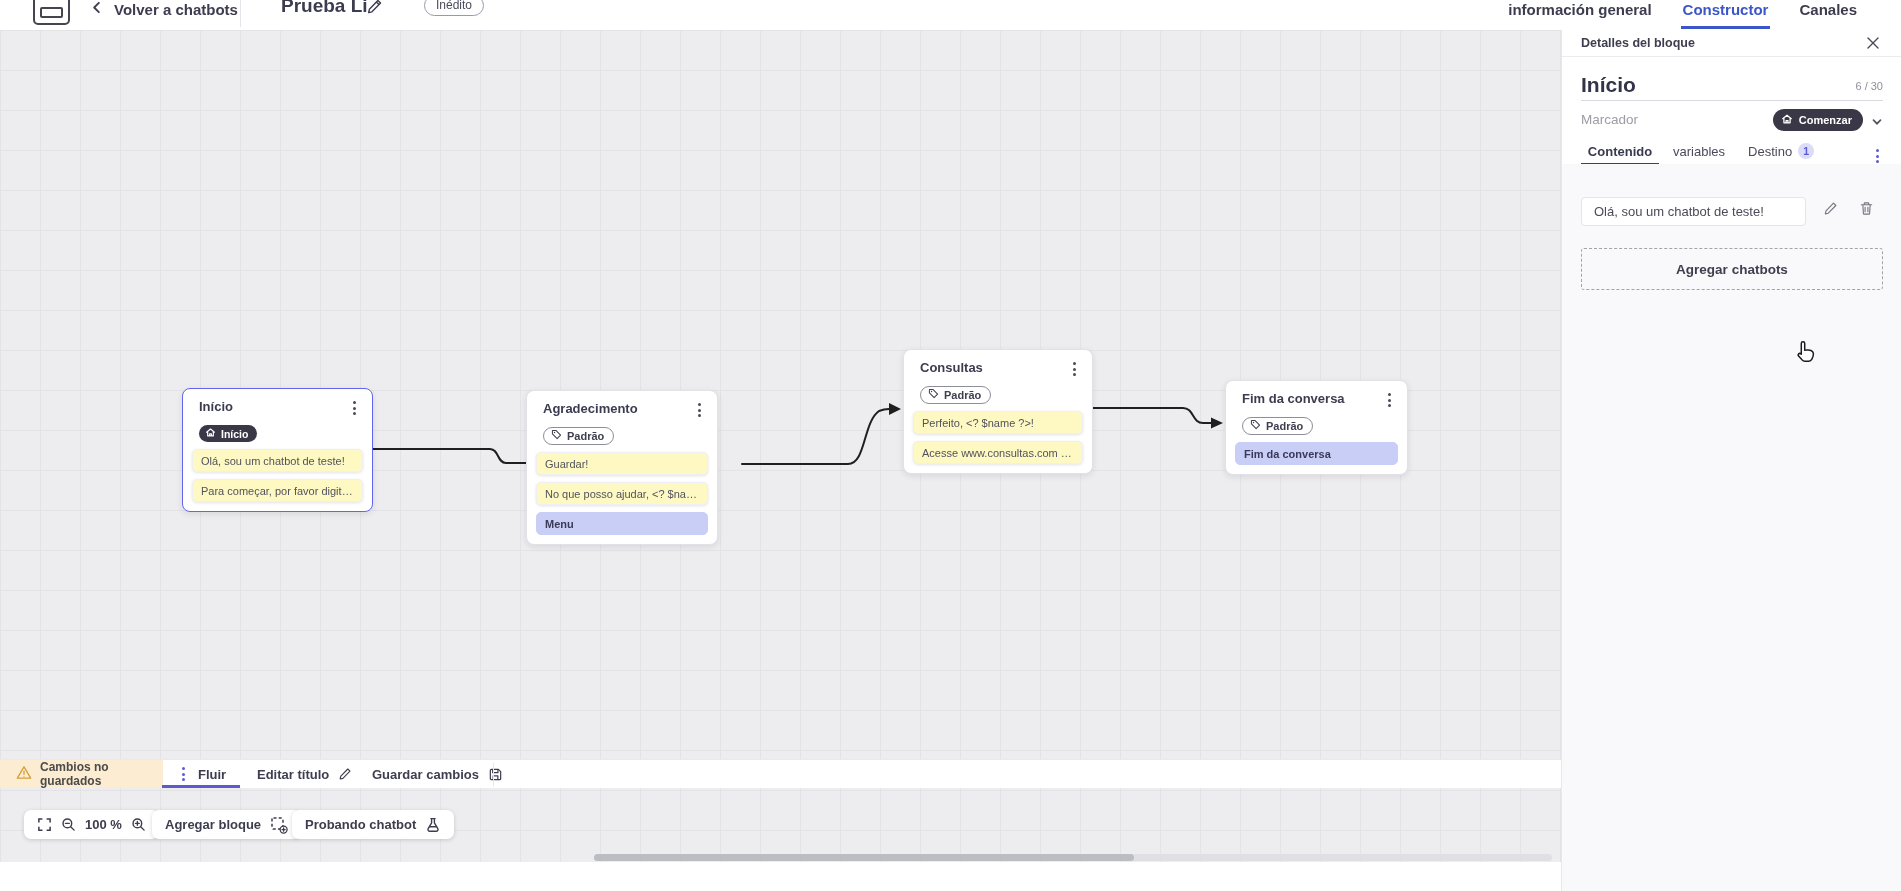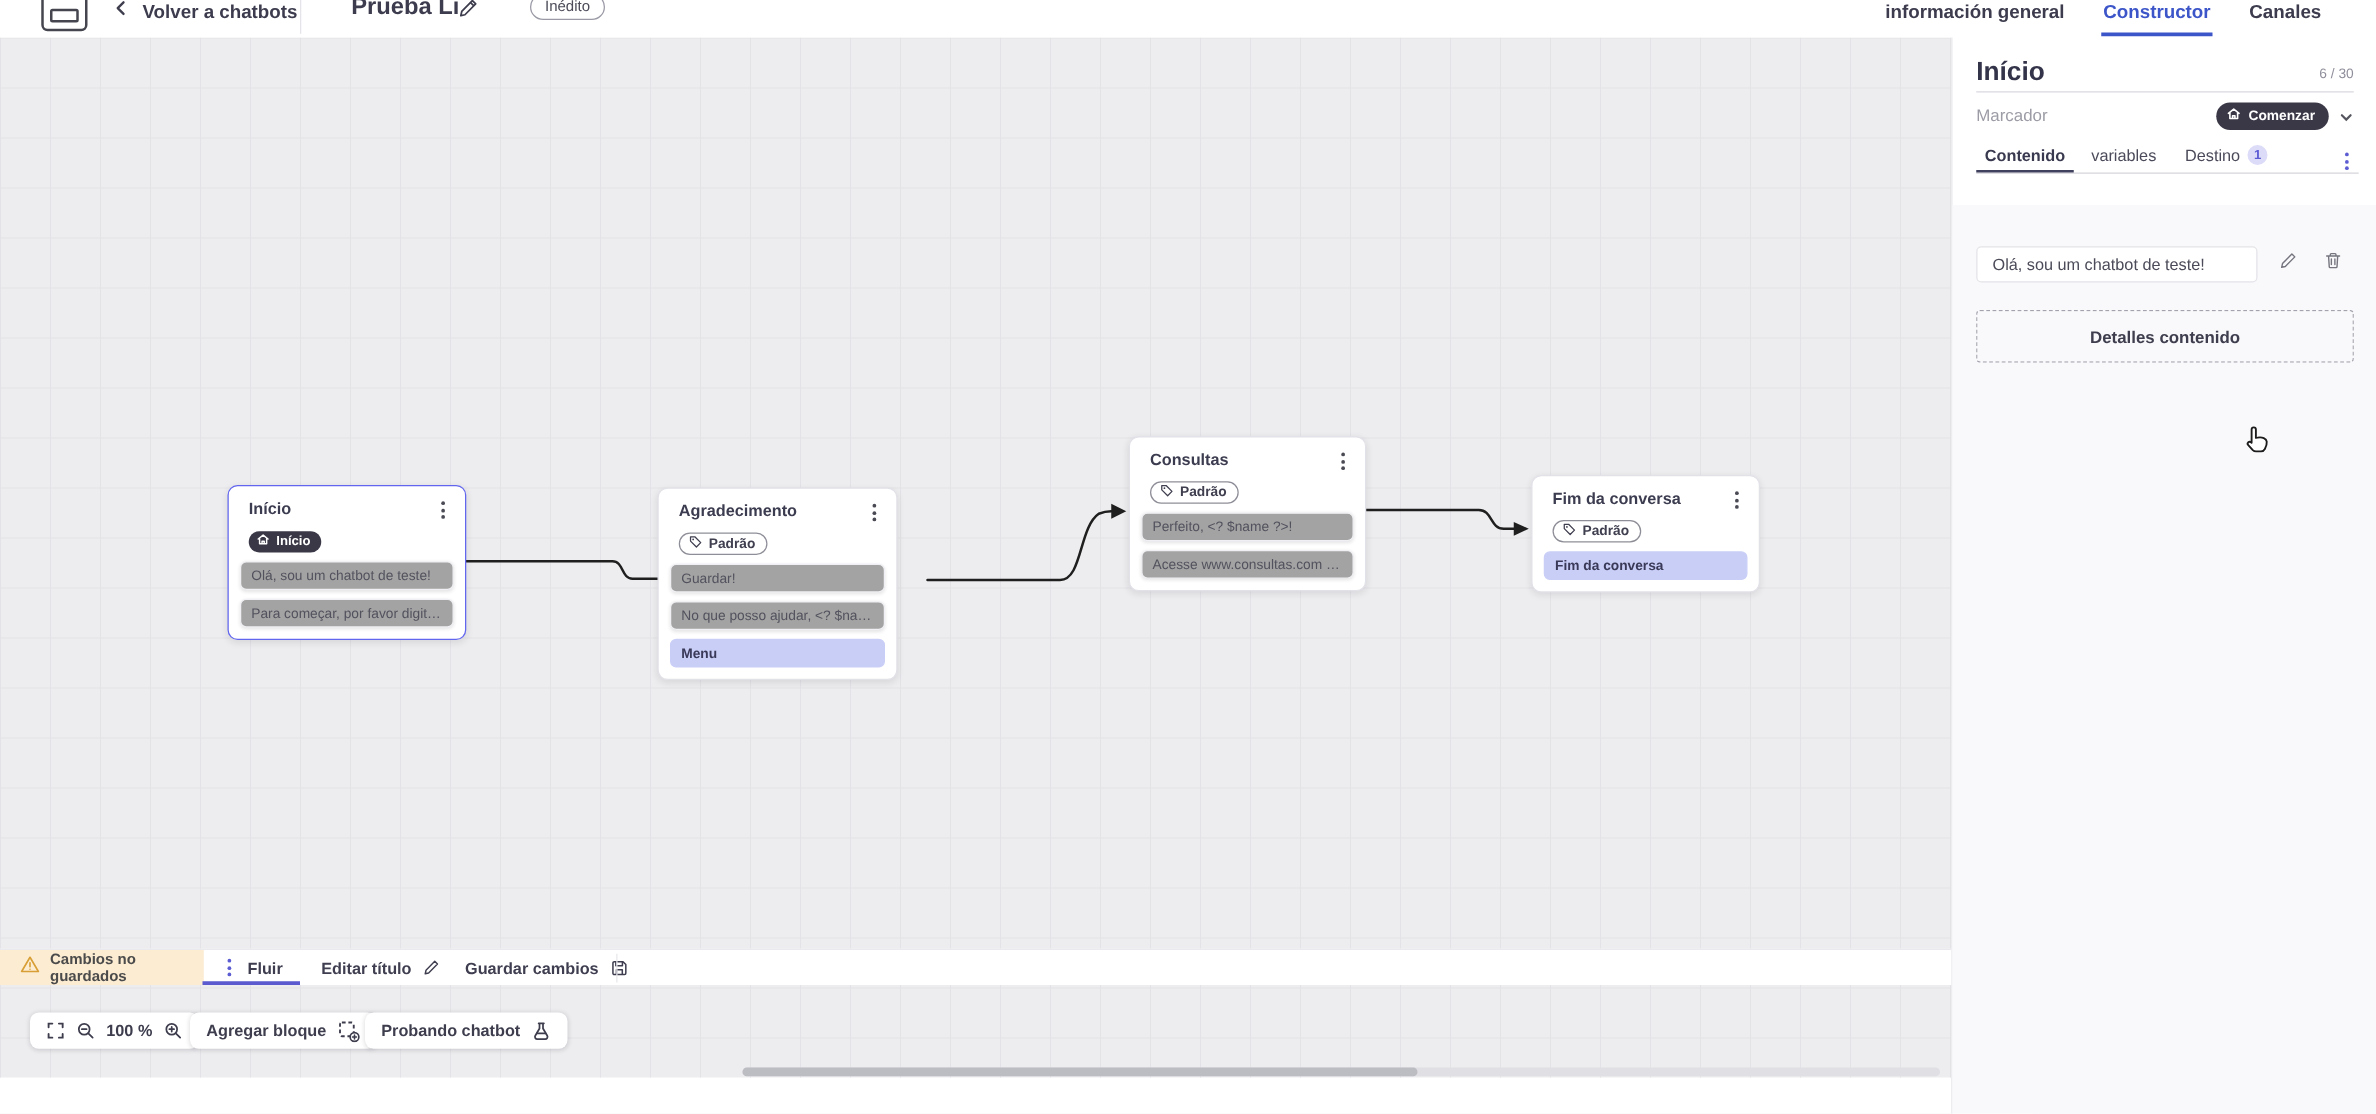--- a/index.html
+++ b/index.html
@@ -36,21 +36,21 @@
   .node-head { display:flex; justify-content:space-between; align-items:flex-start; padding:0 3px 0 7px; }
   .node-title { font-size:13px; font-weight:700; color:#3c3c50; }
   .kebab { display:flex; flex-direction:column; gap:2.5px; padding:2px 4px; cursor:pointer; }
   .kebab i { width:3px; height:3px; border-radius:50%; background:#4a4a55; }
   .kebab.purple i { background:#5c5cd3; }
   .node-badge-row { padding:7px 0 0 7px; }
   .start-pill { display:inline-flex; align-items:center; gap:5px; height:17px; background:#3a3847; color:#fff;
                 border-radius:9px; padding:0 9px 0 6px; font-size:10.5px; font-weight:700; }
   .tag-pill { display:inline-flex; align-items:center; gap:5px; height:18px; border:1px solid #8e8e98; color:#3f3f50;
               border-radius:10px; padding:0 9px 0 7px; font-size:11px; font-weight:600; background:#fff; }
-  .node-row { margin-top:7px; height:23px; line-height:23px; padding:0 8px; background:#a3a3a3; border:1px solid #f0f0f4;
+  .node-row { margin-top:7px; height:23px; line-height:23px; padding:0 8px; background:#fef9c3; border:1px solid #f0f0f4;
               border-radius:5px; box-shadow:0 1px 3px rgba(30,30,50,.12); font-size:11px; color:#52525e;
               white-space:nowrap; overflow:hidden; text-overflow:ellipsis; }
   .node-row.hl { background:#c9cef7; border-color:#c9cef7; box-shadow:none; color:#3a3a58; font-weight:700; }
   .node-inicio { left:182px; top:358px; width:191px; }
   .node-agradecimento { left:526px; top:360px; width:192px; }
   .node-consultas { left:903px; top:319px; width:190px; }
   .node-fim { left:1225px; top:350px; width:183px; }
 
   
   .ctrl { position:absolute; top:780px; height:29px; background:#fff; border-radius:7px;
@@ -291,20 +291,28 @@
           </svg>
       </span>
     </div>
 
     <div class="h-scroll-track">
       <div class="h-scroll-thumb"></div>
     </div>
   </div>
 
   <div class="panel">
+    <div class="panel-header">
+      <span class="panel-header-title">Detalles del bloque</span>
+      <span class="close-btn">
+        <svg viewBox="0 0 14 14" width="14" height="14" fill="none" stroke="currentColor" stroke-width="1.4" stroke-linecap="round">
+            <path d="M2 2l10 10M12 2L2 12"></path>
+          </svg>
+      </span>
+    </div>
 
     <div class="block-name-row">
       <span class="block-name">Início</span>
       <span class="char-counter">6 / 30</span>
     </div>
 
     <div class="marker-row">
       <span class="marker-label">Marcador</span>
       <span class="marker-value">
         <span class="marker-pill">
@@ -352,21 +360,21 @@
           </span>
           <span>
             <svg viewBox="0 0 16 16" fill="none" stroke="currentColor" stroke-width="1.2" stroke-linecap="round">
                 <path d="M2.5 4h11M5.6 4V2.7c0-.4.3-.7.7-.7h3.4c.4 0 .7.3.7.7V4M4.1 4l.6 9.3c0 .4.4.7.8.7h5c.4 0 .8-.3.8-.7L11.9 4"></path>
                 <path d="M6.5 6.6v4.8M9.5 6.6v4.8"></path>
               </svg>
           </span>
         </div>
       </div>
       <div class="add-content-btn">
-        <span>Detalles contenido</span>
+        <span>Agregar chatbots</span>
       </div>
     </div>
   </div>
 
   <div class="bottombar">
     <div class="unsaved-chip">
       <span>
         <svg width="16" height="15" viewBox="0 0 16 15" fill="none" stroke="#d79f35" stroke-width="1.3" stroke-linecap="round" stroke-linejoin="round">
             <path d="M8 1.8l6.7 11.4H1.3z"></path>
             <path d="M8 6.2v3.1"></path>

